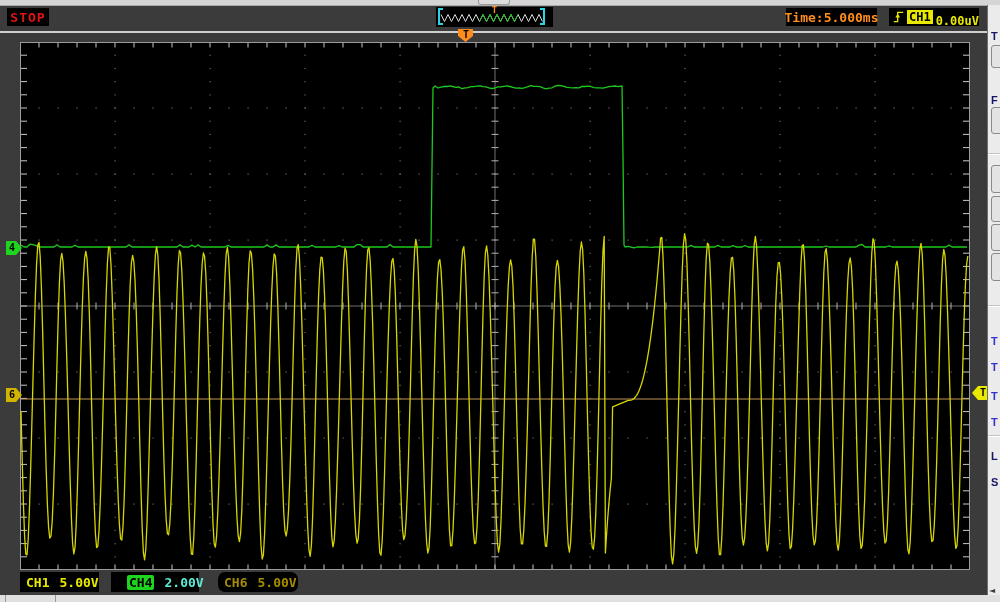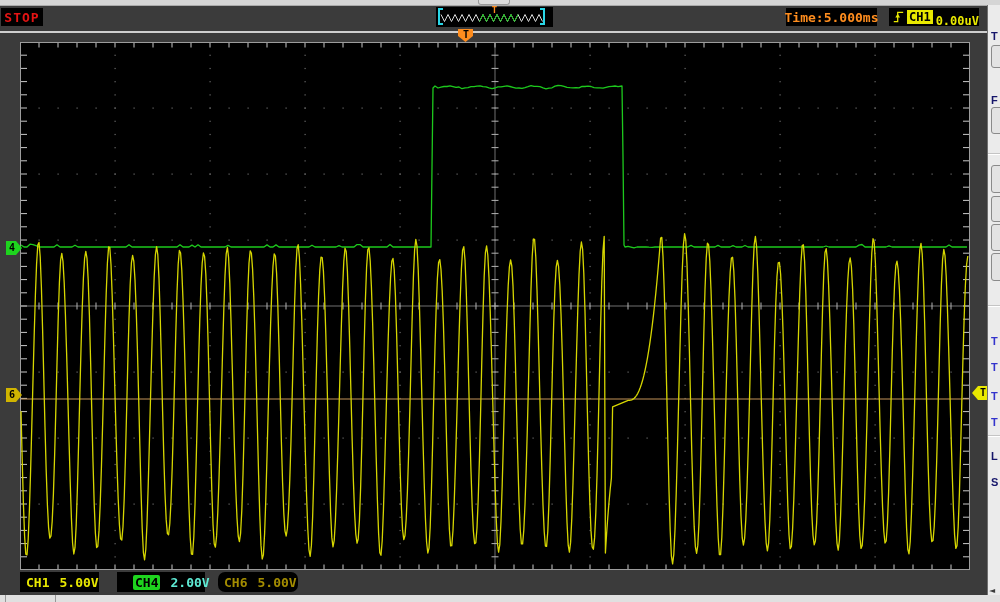--- a/index.html
+++ b/index.html
@@ -2,41 +2,41 @@
 <html><head>
 <meta charset="utf-8">
 <style>
   html,body{margin:0;padding:0;background:#222;}
   .win{position:relative;width:1000px;height:602px;background:#3b3b3b;overflow:hidden;
        font-family:"DejaVu Sans Mono",monospace;}
   .top-strip{position:absolute;left:0;top:0;width:100%;height:6px;background:#d5d5d5;border-bottom:1px solid #aaa;box-sizing:border-box;}
   .tab-hint{position:absolute;left:478px;top:0;width:32px;height:5px;border:1px solid #9a9a9a;border-top:none;border-radius:0 0 3px 3px;background:#dcdcdc;box-sizing:border-box;}
   .toolbar{position:absolute;left:0;top:6px;width:987px;height:22px;background:#3b3b3b;}
   .tbox{position:absolute;background:#000;display:flex;align-items:center;box-sizing:border-box;}
-  #stopBox{left:1px;top:2px;width:42px;height:18px;justify-content:center;}
+  #stopBox{left:7px;top:2px;width:42px;height:18px;justify-content:center;}
   #stopBox span{color:#e41414;font-weight:bold;font-size:13px;letter-spacing:1px;}
   #previewBox{left:436px;top:1px;width:117px;height:20px;}
   #previewBox .ptm{position:absolute;left:50%;top:-2px;transform:translateX(-50%);color:#ff8d1e;font-size:9px;font-weight:bold;}
   #timeBox{left:786px;top:2px;width:91px;height:18px;justify-content:center;}
   #timeBox span{color:#ff8d1e;font-weight:bold;font-size:13px;}
   #trigBox{left:889px;top:2px;width:90px;height:18px;gap:3px;padding-left:4px;}
   .chip{background:#e8e800;color:#000;font-weight:bold;font-size:12px;padding:0 2px;line-height:14px;}
   .tval{color:#e8e800;font-weight:bold;font-size:12px;margin-top:8px;}
   .bevel{position:absolute;left:0;top:31px;width:987px;height:2px;background:#cfcfcf;}
   #scope{position:absolute;left:20px;top:42px;background:#000;}
   .mk{position:absolute;width:16px;height:15px;}
   .mk svg{position:absolute;left:0;top:0;}
   .mk span{position:absolute;font-size:10px;font-weight:bold;color:#000;line-height:14px;}
   #mkCh4 span,#mkCh6 span{left:3px;top:0;}
   #mkTrig span{left:8px;top:0;}
   #mkTop span{left:5px;top:-1px;}
   .chbar{position:absolute;left:0;top:570px;width:987px;height:25px;background:#3b3b3b;}
   .chbox{position:absolute;top:2px;height:20px;background:#000;display:flex;align-items:center;gap:5px;padding:0 6px;box-sizing:border-box;font-weight:bold;font-size:13px;}
   #ch1Box{left:20px;width:79px;}
-  #ch4Box{left:117px;width:88px;padding-left:16px;}
+  #ch4Box{left:111px;width:88px;padding-left:16px;}
   #ch6Box{left:218px;width:80px;border-radius:7px;}
   .chname{border-radius:2px;}
   .bottom-strip{position:absolute;left:0;top:595px;width:100%;height:7px;background:#e0e0e0;}
   .bs-mark{position:absolute;top:0;width:1px;height:7px;background:#969696;}
   .sidebar{position:absolute;left:987px;top:5px;width:13px;height:590px;background:#ebebeb;border-left:1px solid #6f6f6f;box-sizing:border-box;}
   .sb-btn{position:absolute;left:3px;width:16px;border:1px solid #8a8a8a;border-radius:3px;background:#e3e3e3;box-sizing:border-box;}
   .sb-frag{position:absolute;left:3px;font-family:"Liberation Sans",sans-serif;font-size:11px;font-weight:bold;}
   .sb-sep{position:absolute;left:0;width:13px;height:1px;background:#c4c4c4;border-bottom:1px solid #fff;}
   .sb-arrow{position:absolute;left:1px;top:581px;font-size:8px;color:#3c3c3c;font-family:"DejaVu Sans",sans-serif;}
 </style>

